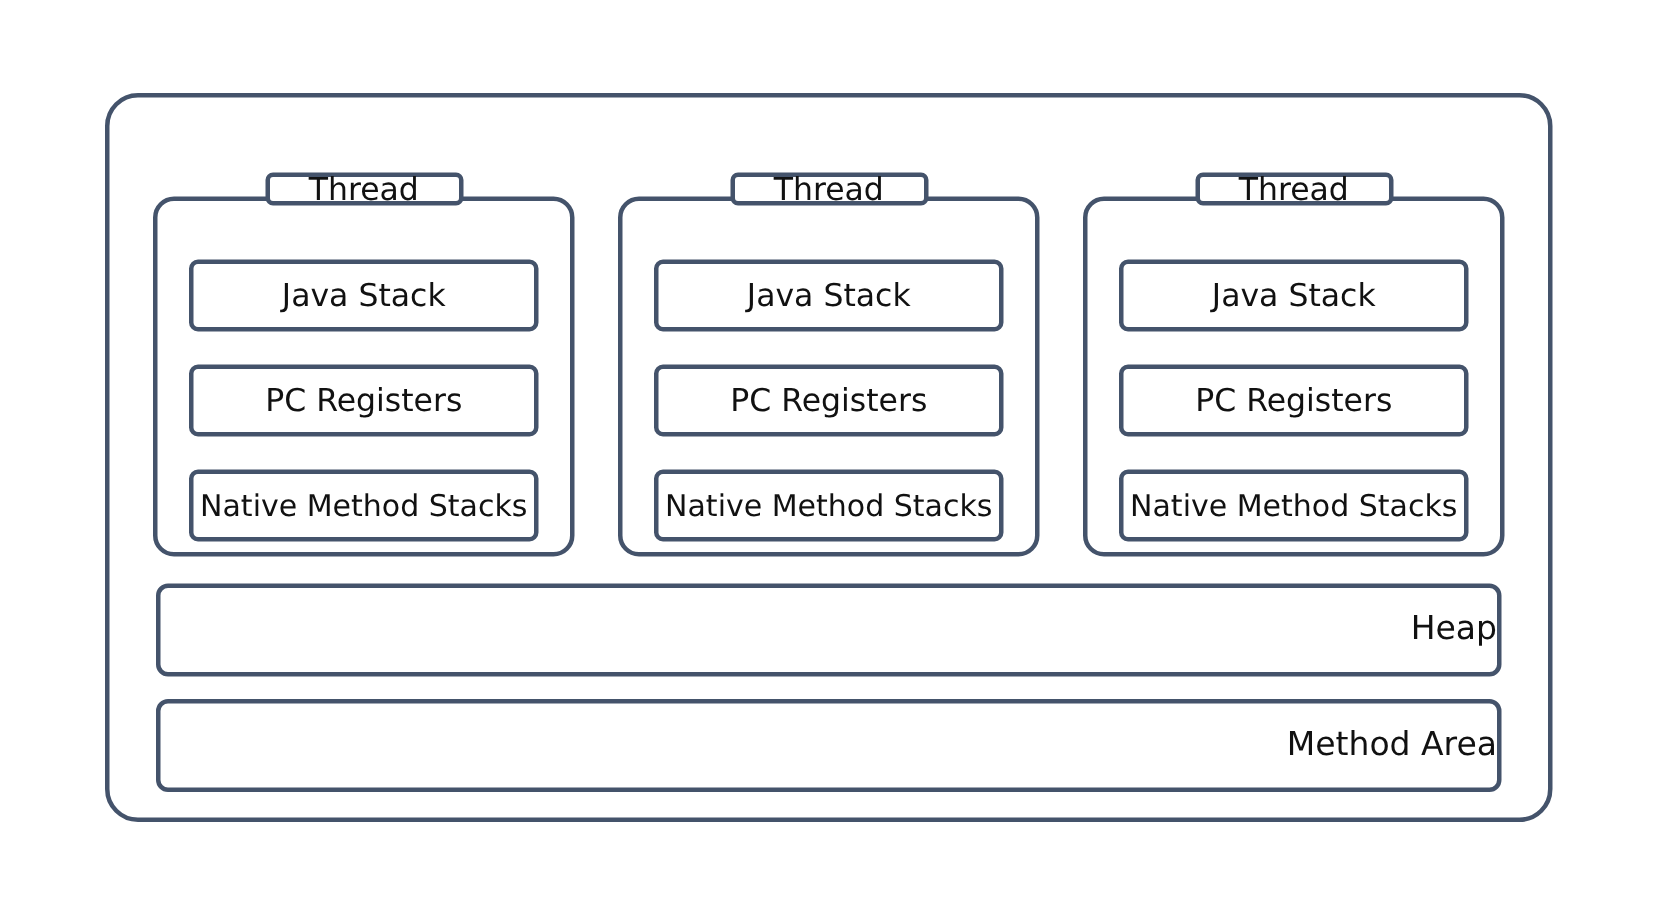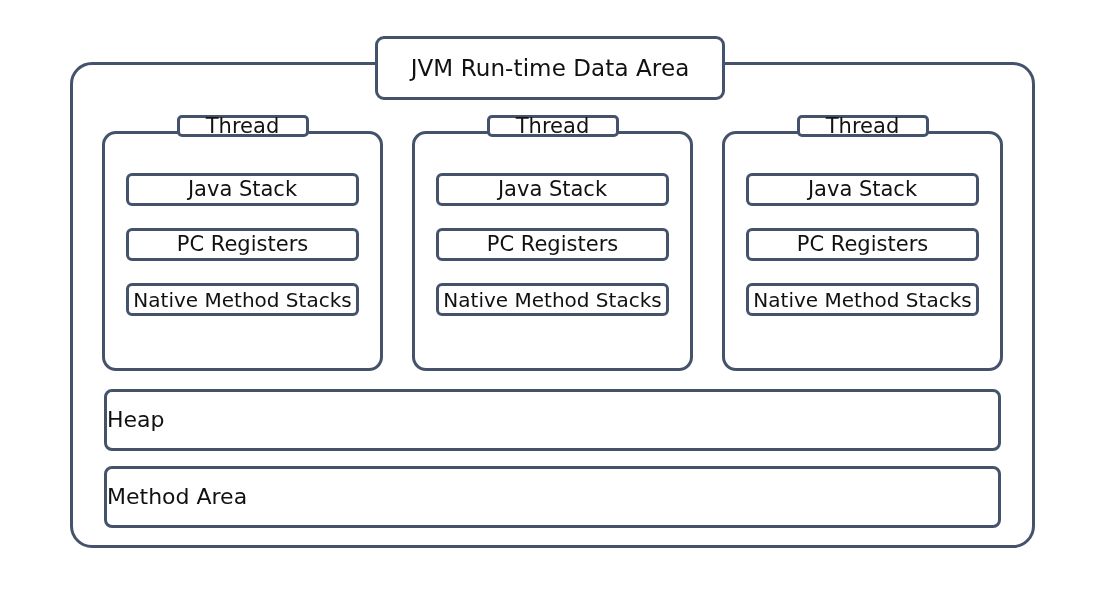--- a/index.html
+++ b/index.html
@@ -102,21 +102,21 @@
   .thread-inner {
     position: absolute;
     left: 21px;
     right: 21px;
     top: 39px;
     display: flex;
     flex-direction: column;
     gap: 22px;
   }
   .inner-box {
-    height: 33px;
+    height: 48px;
     box-sizing: border-box;
     border: 3px solid #44536b;
     border-radius: 6px;
     background: #ffffff;
     display: flex;
     align-items: center;
     justify-content: center;
   }
   .inner-box .label {
     font-size: 21px;
@@ -133,41 +133,38 @@
     position: absolute;
     left: 104px;
     width: 897px;
     height: 62px;
     box-sizing: border-box;
     border: 3px solid #44536b;
     border-radius: 8px;
     background: #ffffff;
     display: flex;
     align-items: center;
-    justify-content: flex-start;
+    justify-content: flex-end;
   }
   .shared-area.heap   { top: 389px; }
   .shared-area.method { top: 466px; }
   .shared-area .label {
     font-size: 22px;
     line-height: 1;
     color: #111111;
     white-space: nowrap;
   }
 </style>
 </head>
 <body>
 
 <div id="canvas">
 
   <div class="jvm-container"></div>
 
-  <div class="title-chip">
-    <span class="label">JVM Run-time Data Area</span>
-  </div>
 
   <div class="thread-group t1">
     <div class="thread-chip">
       <span class="label">Thread</span>
     </div>
     <div class="thread-inner">
       <div class="inner-box">
         <span class="label">Java Stack</span>
       </div>
       <div class="inner-box">

